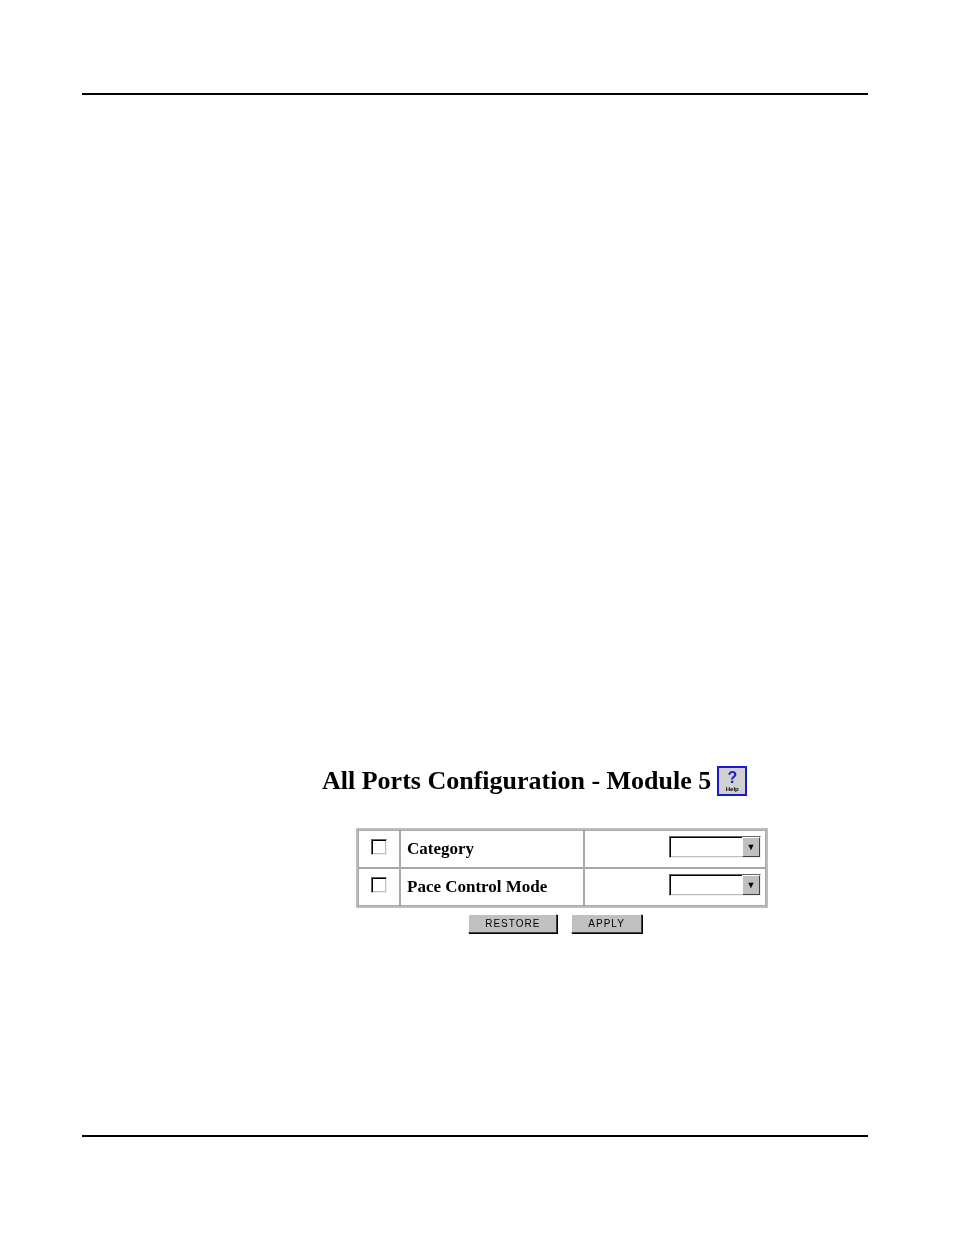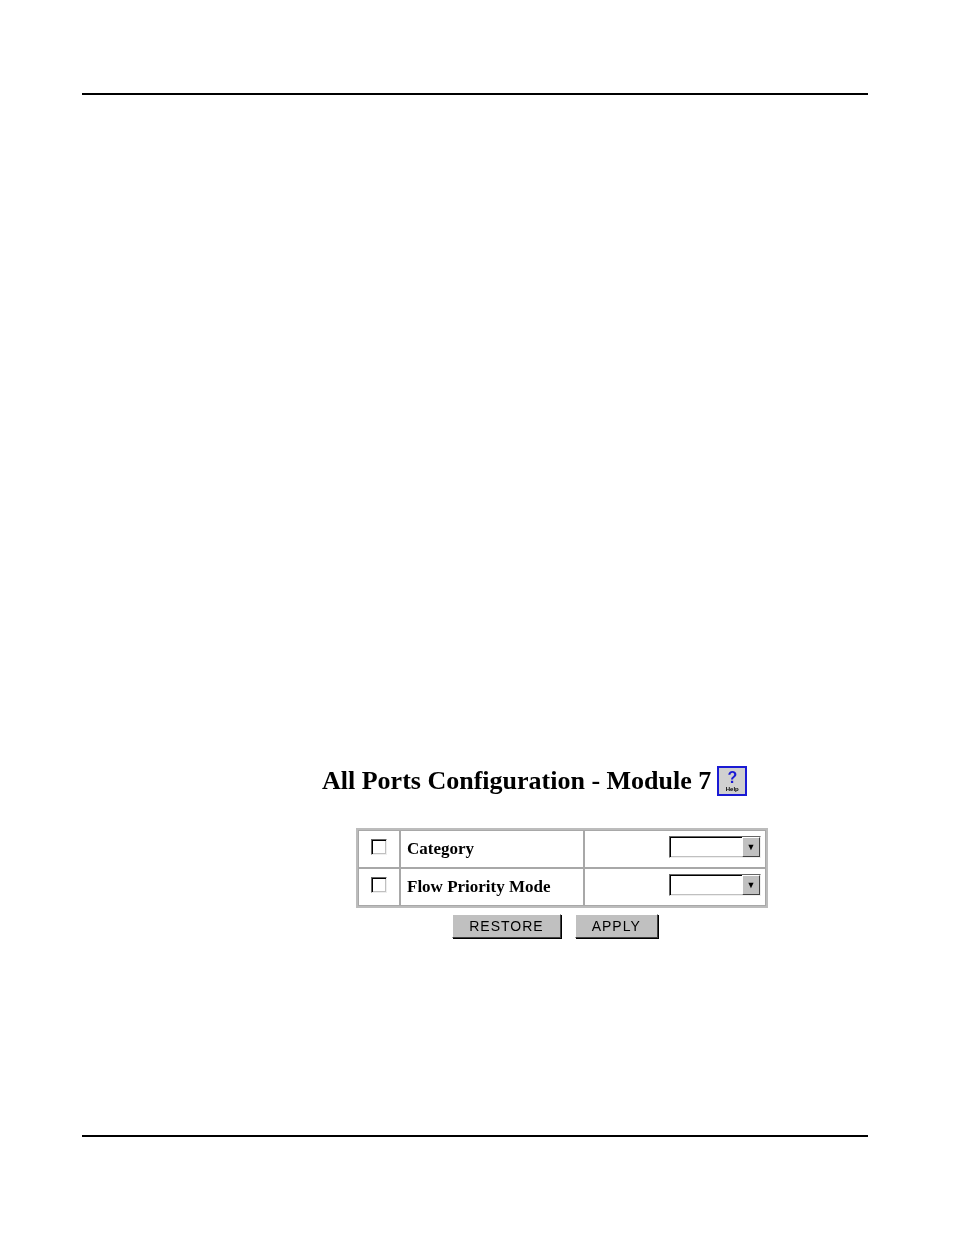--- a/index.html
+++ b/index.html
@@ -136,62 +136,62 @@
   .button-row {
     margin-top: 6px;
     display: flex;
     justify-content: center;
     gap: 14px;
     margin-left: 34px;
     width: 398px;
   }
   .win-button {
     font-family: Arial, sans-serif;
-    font-size: 14px;
+    font-size: 10px;
     padding: 3px 16px;
     background: #c0c0c0;
     border-top: 1px solid #fff;
     border-left: 1px solid #fff;
     border-right: 1px solid #404040;
     border-bottom: 1px solid #404040;
     box-shadow: 1px 1px 0 #000;
     cursor: pointer;
     color: #000;
     letter-spacing: 1px;
   }
 </style>
 </head>
 <body>
 
 <div class="hr-top"></div>
 
 <div class="panel">
   <div class="panel-title">
-    <span>All Ports Configuration - Module 7</span>
+    <span>All Ports Configuration - Module 5</span>
     <span class="help-icon">
       <span class="q">?</span>
       <span class="t">Help</span>
     </span>
   </div>
 
   <table class="config">
     <tbody>
         <tr>
       <td class="cb-cell"><span class="win-checkbox"></span></td>
       <td class="label-cell"><span>Category</span></td>
       <td class="select-cell">
         <span class="win-select sel-w1">
           <span class="txt"></span>
           <span class="arrow">▼</span>
         </span>
       </td>
     </tr>
     <tr>
       <td class="cb-cell"><span class="win-checkbox"></span></td>
-      <td class="label-cell"><span>Flow Priority Mode</span></td>
+      <td class="label-cell"><span>Pace Control Mode</span></td>
       <td class="select-cell">
         <span class="win-select sel-w3">
           <span class="txt"></span>
           <span class="arrow">▼</span>
         </span>
       </td>
     </tr>
   </tbody>
     </table>
 

